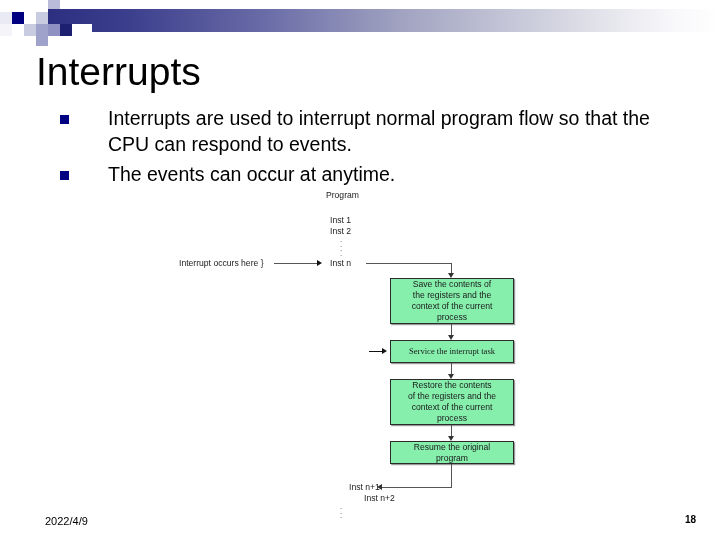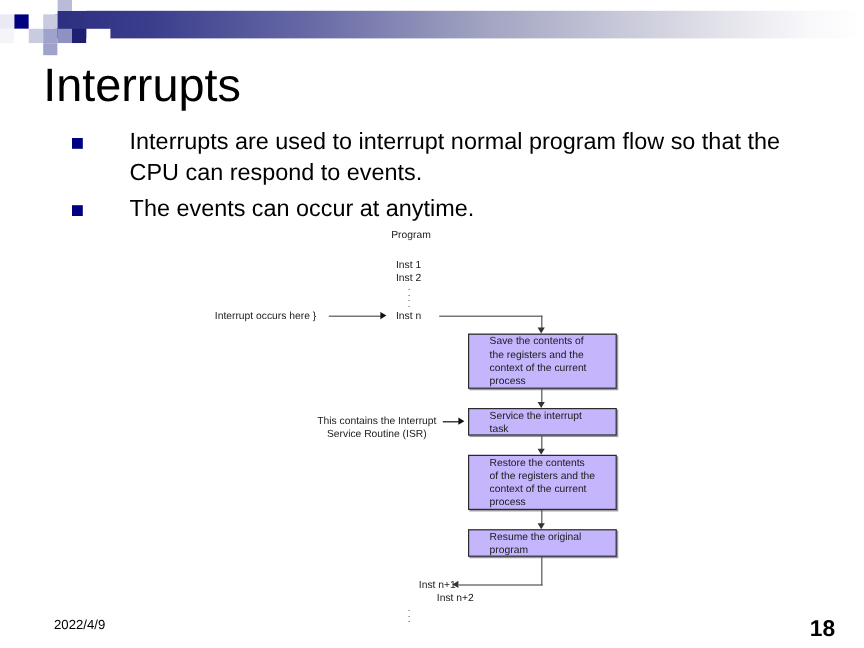--- a/index.html
+++ b/index.html
@@ -78,25 +78,26 @@
   }
   #diagram .lbl {
     position: absolute;
     white-space: nowrap;
   }
   #diagram .ctr { text-align: center; }
 
   .proc-box {
     position: absolute;
     border: 1px solid #2b2b2b;
-    background: #c4b5fd;
+    background: #86efac;
     box-sizing: border-box;
     display: flex;
     align-items: center;
     justify-content: center;
+    text-align: center;
     padding: 2px 17px;
     box-shadow: 1.2px 1.2px 0 #9a9a9a;
   }
   .proc-box span {
     display: block;
     font-size: 8.6px;
     line-height: 11px;
   }
 
   .vline {
@@ -143,21 +144,21 @@
   
   #footer-date {
     position: absolute;
     left: 45px; top: 515px;
     font-size: 11px;
     color: #000000;
   }
   #footer-page {
     position: absolute;
     right: 24px; top: 514px;
-    font-size: 19px;
+    font-size: 10px;
     font-weight: bold;
     color: #000000;
     margin-left: 24px;
   }
 </style>
 </head>
 <body>
 
 <div id="header-band">
   <div class="grad-bar"></div>
@@ -225,28 +226,24 @@
   <div class="vline" style="left:281px; top:73px; height:11px;"></div>
   <div class="arrow-down" style="left:278px; top:83px;"></div>
 
   <div class="proc-box" style="left:220px; top:88px; width:124px; height:46px;">
     <span>Save the contents of the registers and the context of the current process</span>
   </div>
 
   <div class="vline" style="left:281px; top:134px; height:12px;"></div>
   <div class="arrow-down" style="left:278px; top:145px;"></div>
 
-  <div class="proc-box" style="left:220px; top:150px; width:124px; height:23px;">
+  <div class="proc-box" style="left:220px; top:150px; width:124px; height:23px;font-family:Liberation Serif, serif;">
     <span>Service the interrupt task</span>
   </div>
 
-  <div class="lbl ctr" style="left:86px; top:155px; width:116px;">
-    <span>This contains the Interrupt</span><br>
-    <span>Service Routine (ISR)</span>
-  </div>
   <div class="hline" style="left:199px; top:161px; width:14px; background:#111;"></div>
   <div class="arrow-right" style="left:212px; top:157.5px;"></div>
 
   <div class="vline" style="left:281px; top:173px; height:12px;"></div>
   <div class="arrow-down" style="left:278px; top:184px;"></div>
 
   <div class="proc-box" style="left:220px; top:189px; width:124px; height:46px;">
     <span>Restore the contents of the registers and the context of the current process</span>
   </div>
 

